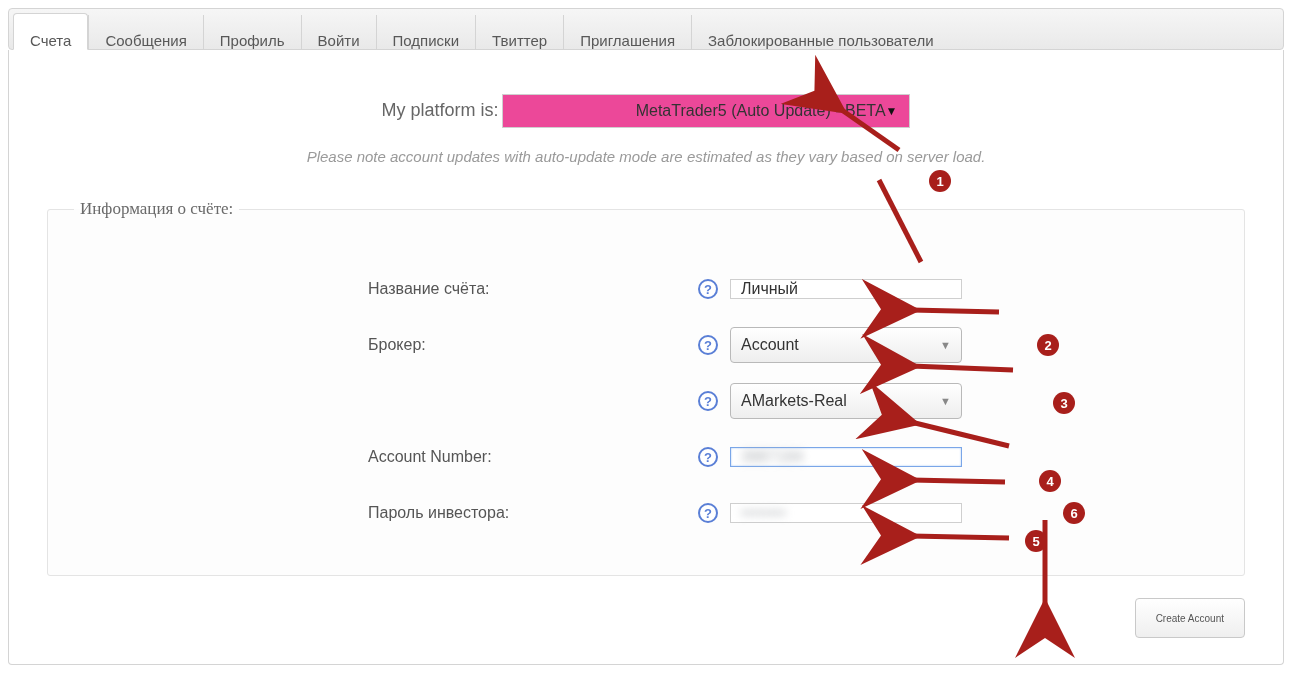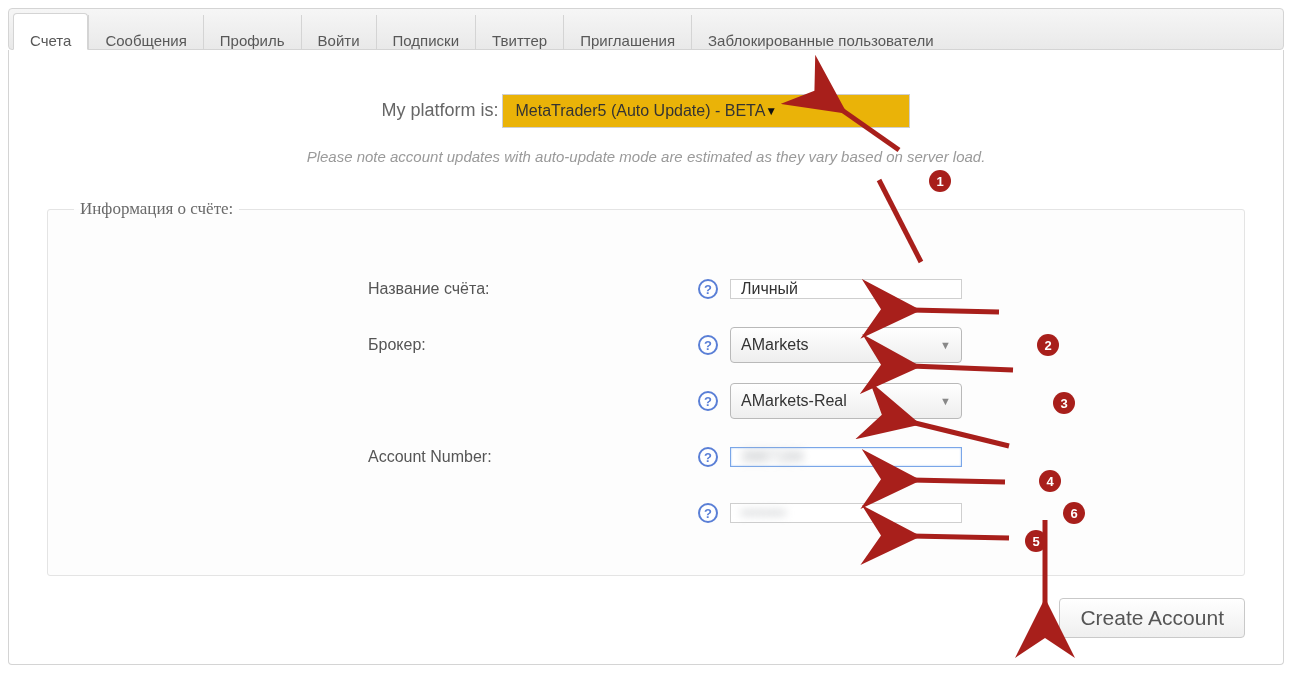--- a/index.html
+++ b/index.html
@@ -64,24 +64,24 @@
   .platform-row {
     text-align: center;
     margin: 14px 0 20px 0;
   }
   .platform-row label {
     color: #666;
     margin-right: 0;
     font-size: 18px;
   }
   .platform-select {
-    display: inline-flex; align-items: center; justify-content: flex-start;
+    display: inline-flex; align-items: center; justify-content: flex-end;
     width: 408px; height: 34px;
     border: 1px solid #cfcfcf;
-    background: #eab308;
+    background: #ec4899;
     padding: 0 12px;
     font-size: 16px; color: #333;
     cursor: pointer;
   }
   .platform-select .caret { font-size: 12px; color:#111; }
   .note {
     text-align: center;
     color: #9a9a9a;
     font-size: 15px;
     margin-bottom: 34px;
@@ -142,21 +142,21 @@
   .blur-text { filter: blur(4px); color:#aeb2b6; user-select:none; }
   .buttons {
     display:flex; justify-content:flex-end; gap: 16px;
     margin-top: 22px;
   }
   .btn {
     height: 40px; padding: 6px 20px;
     border: 1px solid #c9c9c9;
     background: linear-gradient(#ffffff,#efefef);
     border-radius: 4px;
-    color:#555; font-size:21px;
+    color:#555; font-size:10px;
     display:inline-flex; align-items:center;
     cursor:pointer;
   }
   
   .overlay { position:absolute; left:0; top:0; width:100%; height:100%; pointer-events:none; }
   .badge {
     position:absolute; width:22px; height:22px; border-radius:50%;
     background:#a81f1b; color:#fff; font-weight:bold; font-size:13px;
     display:flex; align-items:center; justify-content:center;
     font-family: Arial, sans-serif;
@@ -218,21 +218,21 @@
           </div>
         </div>
       </div>
 
       <div class="form-row">
         <div class="row-inner">
           <div class="left">Брокер:</div>
           <div class="mid">
             <span class="help-icon">?</span>
             <span class="combo">
-              <span>AMarkets</span>
+              <span>Account</span>
               <span class="dd">▼</span>
             </span>
           </div>
         </div>
       </div>
 
       <div class="form-row">
         <div class="row-inner">
           <div class="mid">
             <span class="help-icon">?</span>
@@ -251,20 +251,21 @@
             <span class="help-icon">?</span>
             <span class="text-input focused" style="display:inline-flex;align-items:center;">
               <span class="blur-text">3887184</span>
             </span>
           </div>
         </div>
       </div>
 
       <div class="form-row">
         <div class="row-inner">
+          <div class="left">Пароль инвестора:</div>
           <div class="mid">
             <span class="help-icon">?</span>
             <span class="text-input" style="display:inline-flex;align-items:center;">
               <span class="blur-text">••••••••</span>
             </span>
           </div>
         </div>
       </div>
 
     </fieldset>

